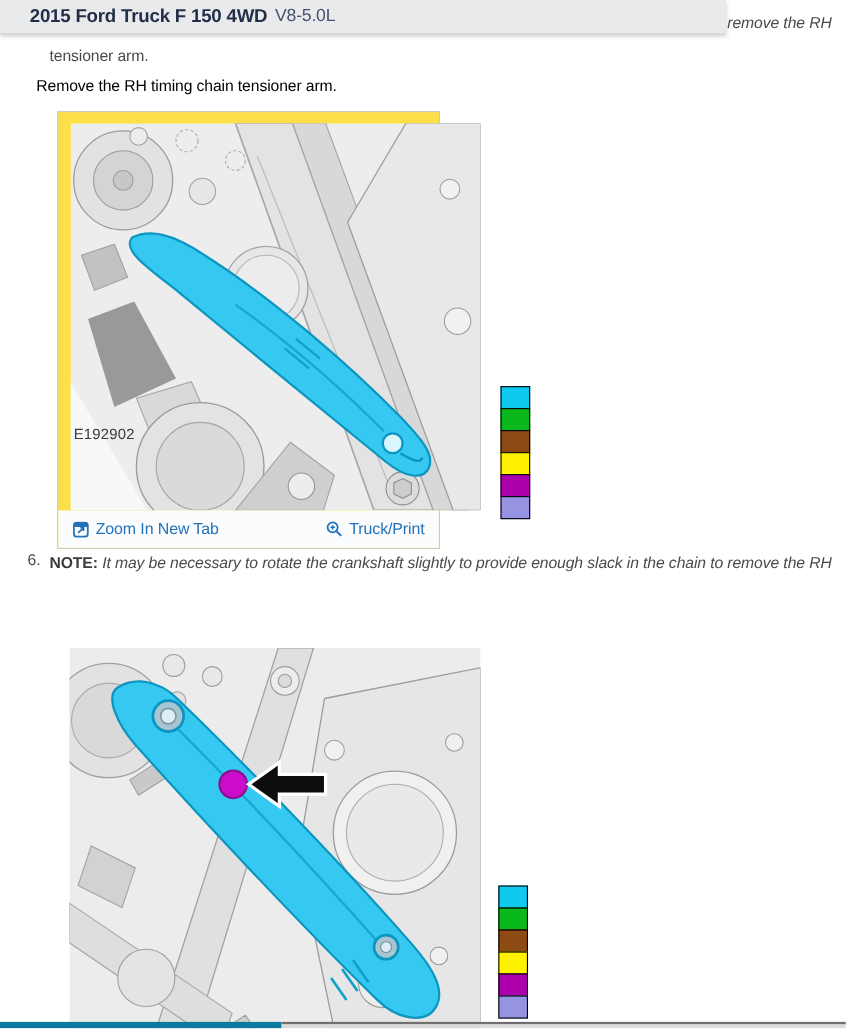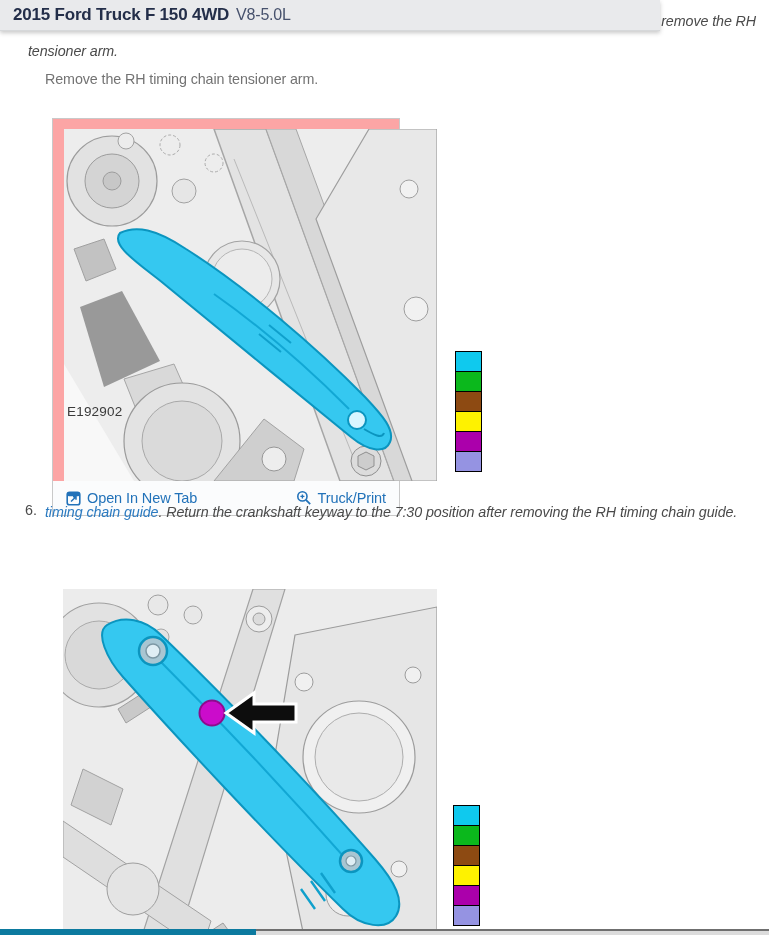--- a/index.html
+++ b/index.html
@@ -2,44 +2,44 @@
 <html><head>
 <meta charset="utf-8">
 <style>
   * { margin:0; padding:0; box-sizing:border-box; }
   html,body { width:769px; height:935px; overflow:hidden; background:#fff;
     font-family:"Liberation Sans", sans-serif; }
   .page { position:relative; width:769px; height:935px; background:#fff; overflow:hidden; }
 
   
   .hdr { position:absolute; left:0; top:0; width:660px; height:31px; background:#e9eaec;
-    z-index:20; display:flex; align-items:center; padding:0 0 0 13px;
+    z-index:20; display:flex; align-items:center; padding:0 0 0 27px;
     box-shadow:0 2px 4px rgba(60,60,60,.28); border-bottom:1px solid #d6d8da; }
   .hdr-title { font-size:17px; font-weight:bold; color:#232e49; letter-spacing:-.2px; }
   .hdr-sub { font-size:16px; color:#47526d; margin-left:7px; letter-spacing:-.2px; }
 
   
   .txt { color:#4a4a4a; font-size:14.3px; letter-spacing:-.1px; }
   .clip-line { position:absolute; left:45px; top:13px; width:712px; height:22px;
     white-space:nowrap; overflow:hidden; font-style:italic; z-index:5; }
   .clip-line b { font-style:normal; color:#3c3c3c; }
-  .note5-l2 { position:absolute; left:28px; top:43px; font-style:italic; }
-  .instr5 { position:absolute; left:45px; top:71px; color:#737373; }
+  .note5-l2 { position:absolute; left:45px; top:43px; }
+  .instr5 { position:absolute; left:33px; top:71px; color:#000000; }
 
   .step6-num { position:absolute; left:25px; top:502px; color:#4a4a4a; font-size:14.3px; }
   .note6 { position:absolute; left:45px; top:502px; width:714px; line-height:21.5px;
     font-style:italic; }
   .note6 .nlabel { font-style:normal; font-weight:bold; color:#3c3c3c; }
   .note6 .line { white-space:nowrap; overflow:hidden; }
   .inline-link { color:#2b7ac0; text-decoration:none; cursor:pointer; }
   .instr6 { position:absolute; left:45px; top:552px; color:#4e4e4e; }
 
   
-  .fig1 { position:absolute; left:52px; top:118px; width:348px; height:398px;
-    border:1px solid #c9c9c9; background:#fca5a5; }
+  .fig1 { position:absolute; left:52px; top:101px; width:348px; height:398px;
+    border:1px solid #c9c9c9; background:#fde047; }
   .fig1 .img-wrap { position:absolute; left:11px; top:10px; width:373px; height:352px;
     overflow:hidden; }
   .img-label { position:absolute; left:14px; bottom:96px; font-size:13.5px; color:#3a3a3a;
     letter-spacing:.2px; z-index:3; }
   .fig-footer { position:absolute; left:0; right:0; bottom:0; height:34px;
     display:flex; align-items:center; justify-content:space-between; padding:0 13px;
     background:#fbfcfd; }
   .flink { display:flex; align-items:center; gap:6px; color:#2272b9; font-size:14.5px;
     cursor:pointer; text-decoration:none; letter-spacing:-.1px; }
   .flink svg { display:block; }
@@ -120,21 +120,21 @@
       </svg>
     </div>
     <div class="img-label">E192902</div>
     <div class="fig-footer">
       <a class="flink">
         <svg width="15" height="15" viewBox="0 0 15 15">
           <rect x="1.2" y="1.2" width="12.6" height="12.6" rx="2.4" fill="none" stroke="#2272b9" stroke-width="1.6"></rect>
           <rect x="1.2" y="1.2" width="12.6" height="4" rx="1.6" fill="#2272b9"></rect>
           <path d="M5,10.5 L10,5.8 M7,5.8 h3 v3" fill="none" stroke="#2272b9" stroke-width="1.5"></path>
         </svg>
-        <span>Open In New Tab</span>
+        <span>Zoom In New Tab</span>
       </a>
       <a class="flink">
         <svg width="16" height="16" viewBox="0 0 16 16">
           <circle cx="6.4" cy="6.4" r="4.6" fill="none" stroke="#2272b9" stroke-width="1.6"></circle>
           <line x1="9.9" y1="9.9" x2="14.2" y2="14.2" stroke="#2272b9" stroke-width="1.8"></line>
           <path d="M6.4,4.4 v4 M4.4,6.4 h4" stroke="#2272b9" stroke-width="1.4"></path>
         </svg>
         <span>Truck/Print</span>
       </a>
     </div>
@@ -144,21 +144,21 @@
       <div class="swatch" style="background: rgb(15, 201, 238);"></div>
       <div class="swatch" style="background: rgb(11, 184, 28);"></div>
       <div class="swatch" style="background: rgb(141, 74, 18);"></div>
       <div class="swatch" style="background: rgb(254, 242, 0);"></div>
       <div class="swatch" style="background: rgb(171, 0, 171);"></div>
       <div class="swatch" style="background: rgb(149, 147, 226);"></div>
     </div>
 
   <div class="step6-num">6.</div>
   <div class="note6 txt">
-    <div class="line"><a class="inline-link">timing chain guide</a><span>. Return the crankshaft keyway to the 7:30 position after removing the RH timing chain guide.</span></div>
+    <div class="line"><span class="nlabel">NOTE:</span>&nbsp;<span>It may be necessary to rotate the crankshaft slightly to provide enough slack in the chain to remove the RH</span></div>
   </div>
 
   <div class="fig2">
     <svg width="374" height="400" viewBox="0 0 374 400">
       <rect width="374" height="400" fill="#ececec"></rect>
 
       <circle cx="36" cy="66" r="52" fill="#e2e2e2" stroke="#a0a0a0" stroke-width="1.2"></circle>
       <circle cx="36" cy="66" r="34" fill="#d9d9d9" stroke="#aaaaaa"></circle>
       <circle cx="95" cy="16" r="10" fill="#e8e8e8" stroke="#a0a0a0"></circle>
       <circle cx="130" cy="26" r="9" fill="#e8e8e8" stroke="#a0a0a0"></circle>

